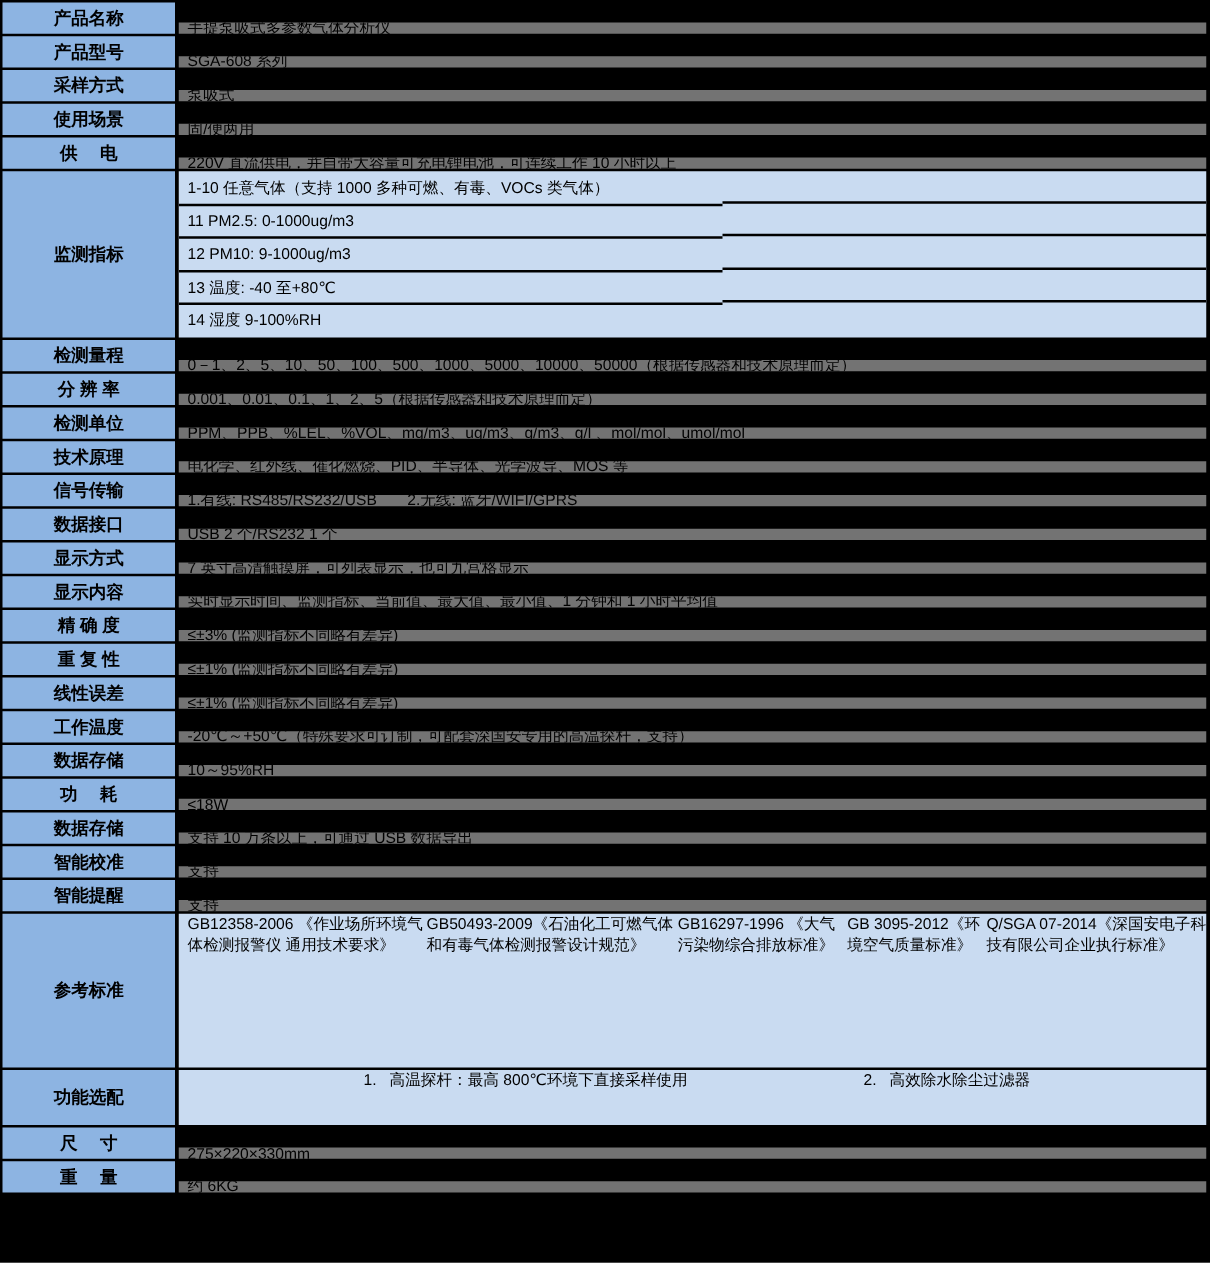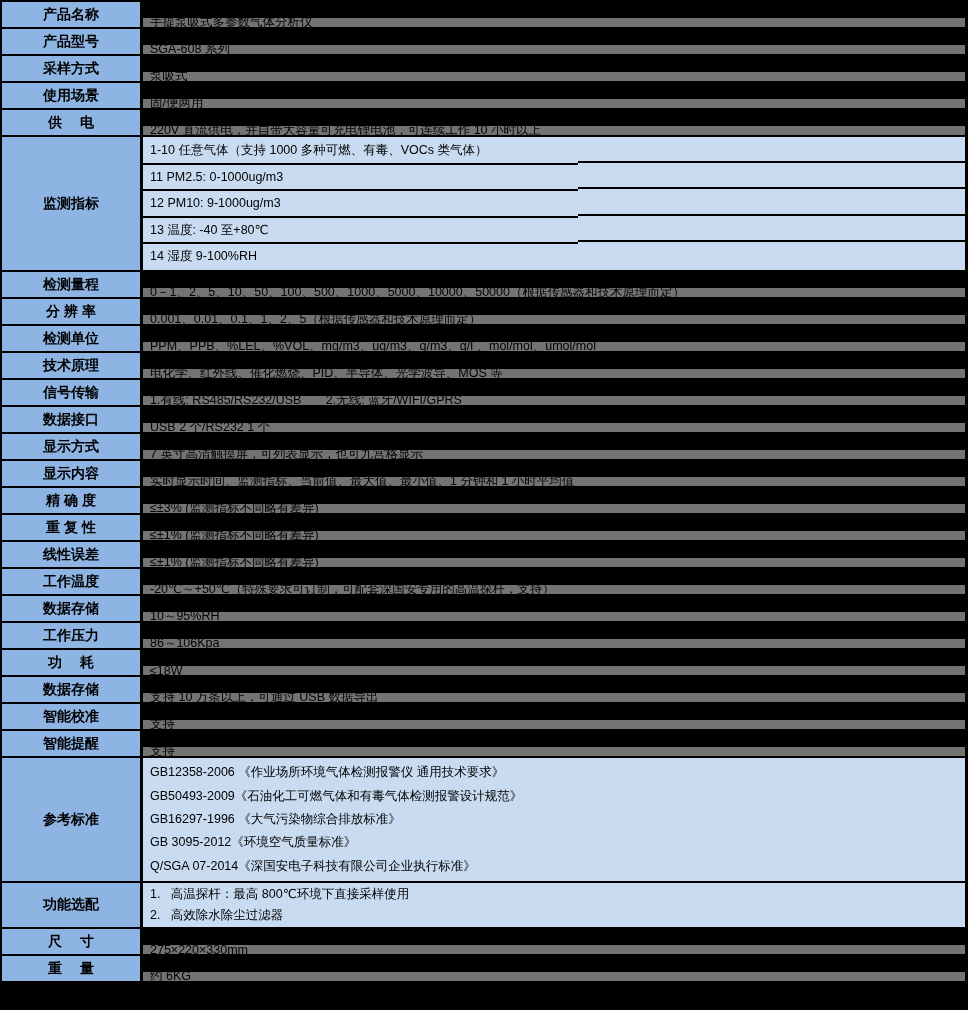--- a/index.html
+++ b/index.html
@@ -23,21 +23,21 @@
   }
   .value{
     flex:1 1 auto;background:#737373;
     display:flex;align-items:center;
     padding-left:7px;font-size:12.5px;white-space:pre-wrap;
     overflow:hidden;
     margin-top:16px;
   }
   .value-lines{
     flex:1 1 auto;background:#C9DBF1;
-    display:flex;flex-direction:column;justify-content:space-evenly;
+    display:flex;flex-direction:row;justify-content:space-evenly;
     padding-left:7px;font-size:12.5px;overflow:hidden;
   }
   .value-lines .line{white-space:pre-wrap;}
   .sub-wrap{
     flex:1 1 auto;background:#C9DBF1;position:relative;
     display:flex;flex-direction:column;font-size:12.5px;overflow:hidden;
   }
   .sub-row{flex:1;display:flex;align-items:center;padding-left:7px;white-space:pre-wrap;}
   .sep-l{position:absolute;left:0;width:435px;height:2px;background:#000;}
   .sep-r{position:absolute;left:435px;right:0;height:2px;background:#000;}
@@ -149,24 +149,20 @@
   <div class="row">
     <div class="label">工作温度</div>
     <div class="value">-20℃～+50℃（特殊要求可订制，可配套深国安专用的高温探杆，支持）</div>
   </div>
 
   <div class="row">
     <div class="label">数据存储</div>
     <div class="value">10～95%RH</div>
   </div>
 
-  <div class="row">
-    <div class="label">工作压力</div>
-    <div class="value">86～106Kpa</div>
-  </div>
 
   <div class="row">
     <div class="label">功　 耗</div>
     <div class="value">≤18W</div>
   </div>
 
 
   <div class="row">
     <div class="label">数据存储</div>
     <div class="value">支持 10 万条以上，可通过 USB 数据导出</div>

